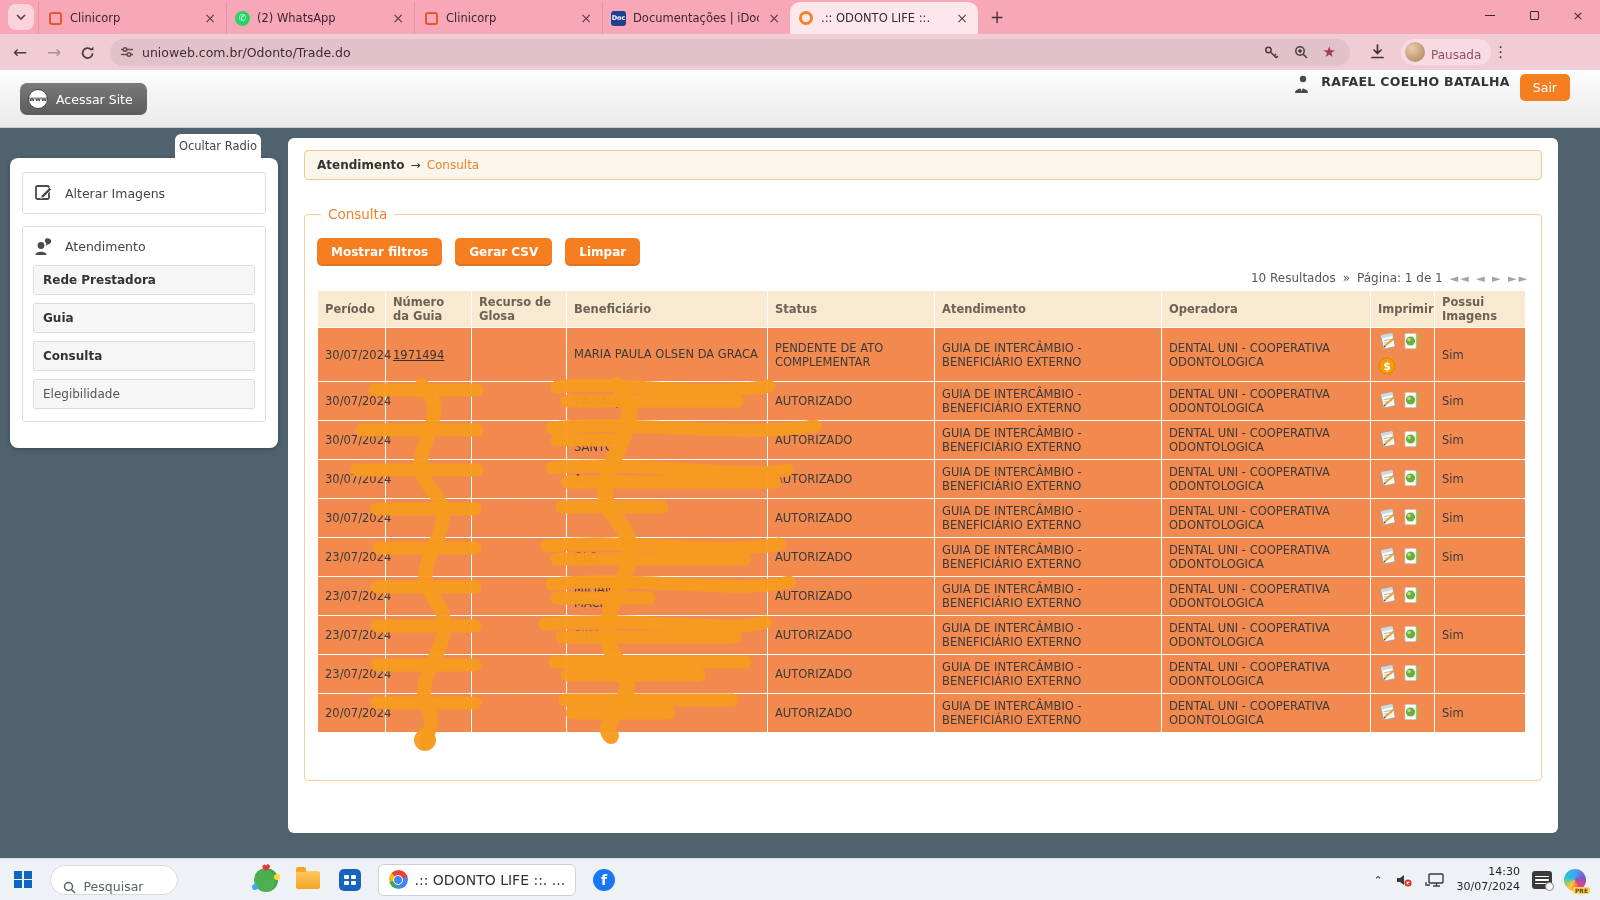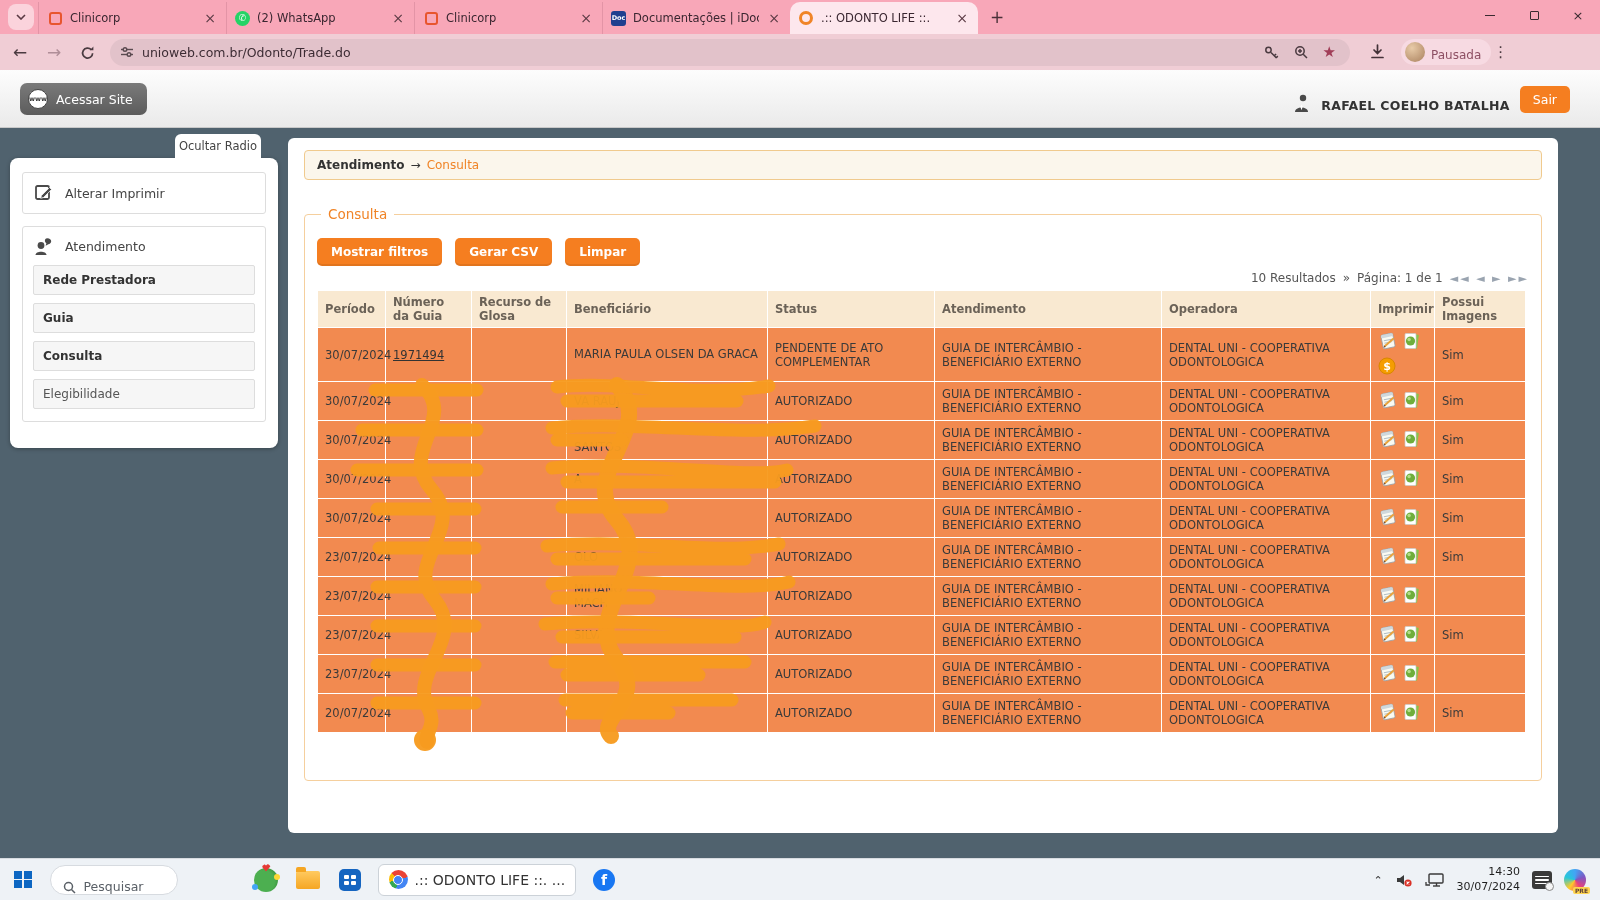--- a/index.html
+++ b/index.html
@@ -37,21 +37,21 @@
   .profile-pill { display:flex; align-items:flex-end; gap:6px; background:#f7dae2; border-radius:14px; padding:3px 10px 3px 4px; }
   .avatar-mini { width:20px; height:20px; border-radius:50%; background:radial-gradient(circle at 35% 30%, #e8cba8, #a9805d); }
   .profile-pill span { font-size:12px; color:#8d4f63; }
   .kebab { font-size:15px; color:#4a3a40; margin:0 10px 0 2px; }
 
   
   .siteheader { position:absolute; top:70px; left:0; width:1600px; height:58px; background:linear-gradient(#fdfdfd,#eaeaea); border-bottom:1px solid #c9c9c9; }
   .access-site { position:absolute; left:20px; top:13px; height:32px; background:linear-gradient(#7a7a7a,#5c5c5c); border-radius:7px; display:flex; align-items:center; gap:8px; padding:0 14px 0 8px; }
   .access-site .www { width:20px; height:20px; background:#fff; border-radius:50%; display:flex; align-items:center; justify-content:center; font-size:6.5px; font-weight:bold; color:#333; border:1px solid #444; }
   .access-site span.lbl { color:#fff; font-size:12.5px; }
-  .userbox { position:absolute; right:30px; top:16px; display:flex; align-items:flex-end; gap:10px; }
+  .userbox { position:absolute; right:30px; top:4px; display:flex; align-items:flex-start; gap:10px; }
   .userbox .uname { font-size:12.5px; font-weight:bold; color:#333; letter-spacing:.3px; }
   .sair-btn { background:#f57e20; color:#fff; font-size:12.5px; border-radius:5px; padding:6px 13px; }
 
   
   .slate { position:absolute; top:128px; left:0; width:1600px; height:730px; background:#50626e; }
 
   
   .hide-menu { position:absolute; left:175px; top:6px; width:86px; height:24px; background:#fff; border-radius:6px 6px 0 0; display:flex; align-items:center; justify-content:center; font-size:11.5px; color:#444; z-index:2; }
   .side-panel { position:absolute; left:10px; top:30px; width:268px; background:#fff; border-radius:8px; padding:14px 12px; box-shadow:0 1px 4px rgba(0,0,0,.3); }
   .menu-item { border:1px solid #ddd; border-radius:3px; background:#fff; display:flex; align-items:center; gap:10px; padding:9px 10px; margin-bottom:12px; font-size:12.5px; color:#444; }
@@ -242,21 +242,21 @@
 <div class="slate">
 
   <div class="hide-menu">Ocultar Radio</div>
 
   <div class="side-panel">
     <div class="menu-item">
       <svg width="22" height="22">
           <rect x="3" y="4" width="13" height="13" rx="1.5" fill="none" stroke="#4a4a4a" stroke-width="1.8"></rect>
           <path d="M8.5 13.5 l8-8 2 2 -8 8 -2.8.8 z" fill="#4a4a4a" stroke="#fff" stroke-width="0.7"></path>
         </svg>
-      <span>Alterar Imprimir</span>
+      <span>Alterar Imagens</span>
     </div>
     <div class="menu-group">
       <div class="ghead">
         <svg width="22" height="20">
             <circle cx="8" cy="9.5" r="3.4" fill="#4a4a4a"></circle>
             <path d="M2.5 19 c0-4.5 11-4.5 11 0 z" fill="#4a4a4a"></path>
             <path d="M13 2.5 a3.6 3.1 0 1 1 2.4 5.8 l-2.8 1.4 .8-2.4 a3.6 3.1 0 0 1 -.4-4.8" fill="#4a4a4a"></path>
           </svg>
         <span>Atendimento</span>
       </div>

